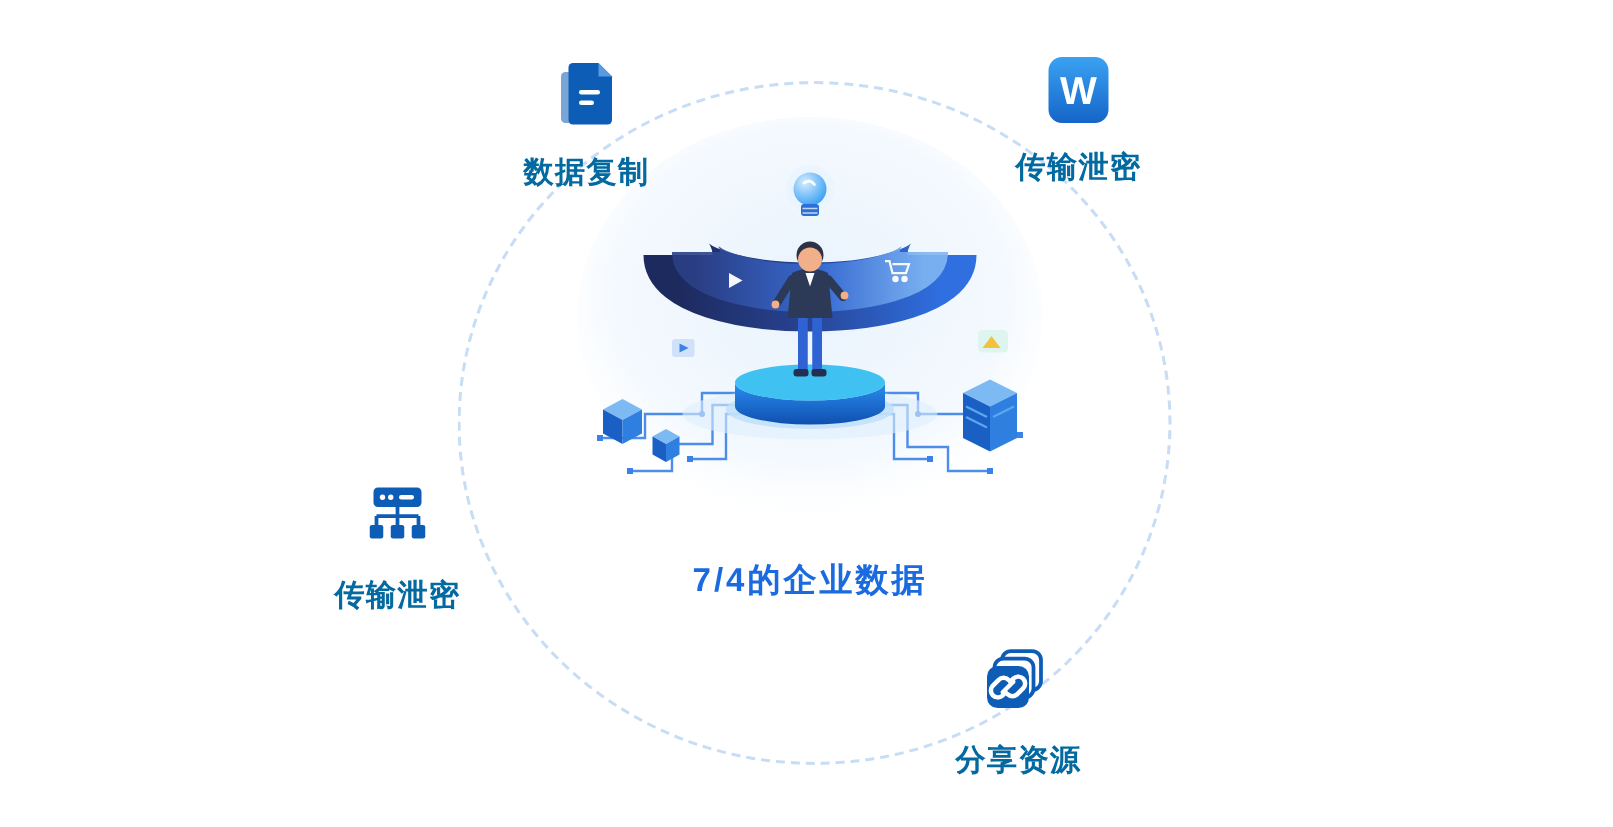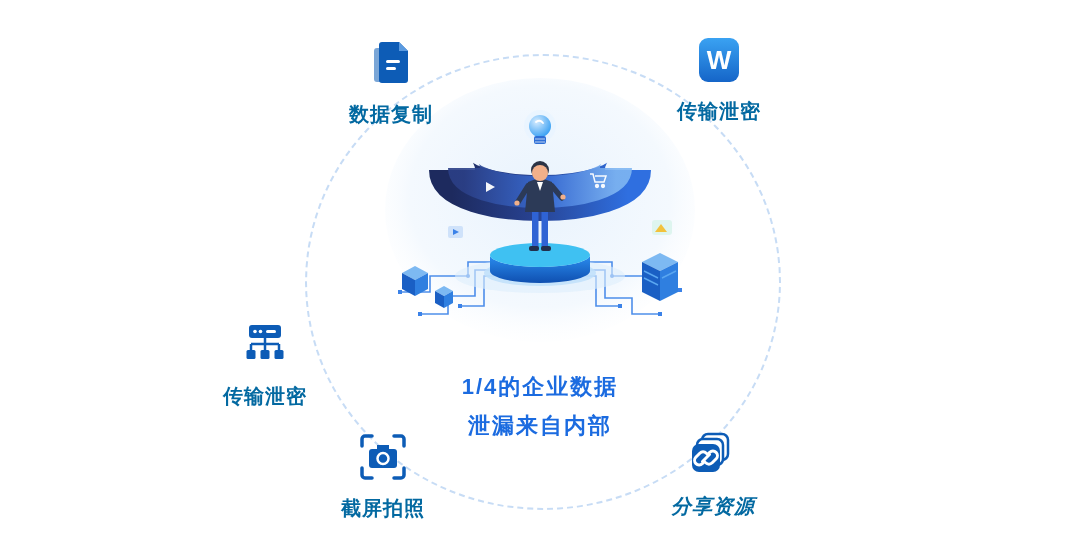--- a/index.html
+++ b/index.html
@@ -18,21 +18,21 @@
   .item .label{
     font-weight:700;font-size:20px;color:#0369a1;white-space:nowrap;letter-spacing:1px;text-align:center;
   }
   .pos0{left:331px;top:36px;}
   .pos1{left:659px;top:33px;}
   .pos2{left:209px;top:158px;}
   .pos3{left:761px;top:158px;}
   .pos4{left:205px;top:318px;}
   .pos5{left:755px;top:318px;width:130px;}
   .pos6{left:323px;top:430px;}
-  .pos7{left:653px;top:428px;font-style:italic;}
+  .pos7{left:619px;top:428px;}
   .center-caption{
     position:absolute;left:397px;top:368px;width:286px;text-align:center;
     color:#1b6be0;font-weight:700;font-size:22px;line-height:1.75;letter-spacing:2px;
   }
   .center-caption span{display:block;}
   .illustration{position:absolute;left:360px;top:70px;width:360px;height:300px;}
 </style>
 </head>
 <body>
 
@@ -152,22 +152,21 @@
       <circle cx="180" cy="56" r="16" fill="#e8f4ff" opacity="0.8"></circle>
       <circle cx="180" cy="56" r="11" fill="url(#bulbGrad)"></circle>
       <path d="M176,52 q4,-3 7,1" stroke="#ffffff" stroke-width="1.8" fill="none" stroke-linecap="round"></path>
       <rect x="174" y="66" width="12" height="8" rx="2" fill="#2e6fd6"></rect>
       <line x1="175" y1="69" x2="185" y2="69" stroke="#ffffff" stroke-width="1" opacity="0.7"></line>
       <line x1="175" y1="72" x2="185" y2="72" stroke="#ffffff" stroke-width="1" opacity="0.7"></line>
     </g>
   </svg>
 
   <div class="center-caption">
-    <span>1/4的企业数据</span>
-    <span>泄漏来自内部</span>
+    <span>7/4的企业数据</span>
   </div>
 
   <div class="item pos0">
     <svg width="54" height="54" viewBox="0 0 54 54">
       <rect x="10" y="12" width="26" height="34" rx="3" fill="#0d5cb6" opacity="0.55"></rect>
       <path d="M18,6 h17 l9,9 v29 a3,3 0 0 1 -3,3 h-23 a3,3 0 0 1 -3,-3 v-35 a3,3 0 0 1 3,-3 z" fill="#0d5cb6"></path>
       <path d="M35,6 l9,9 h-9 z" fill="#5a9ae0"></path>
       <rect x="22" y="24" width="14" height="3" rx="1.5" fill="#ffffff"></rect>
       <rect x="22" y="31" width="10" height="3" rx="1.5" fill="#ffffff"></rect>
     </svg>
@@ -198,29 +197,20 @@
       <rect x="28" y="12" width="10" height="3" rx="1.5" fill="#ffffff"></rect>
       <path d="M27,20 v6 M13,26 h28 M13,26 v6 M27,26 v6 M41,26 v6" stroke="#0d5cb6" stroke-width="2.5" fill="none"></path>
       <rect x="8.5" y="32" width="9" height="9" rx="1.5" fill="#0d5cb6"></rect>
       <rect x="22.5" y="32" width="9" height="9" rx="1.5" fill="#0d5cb6"></rect>
       <rect x="36.5" y="32" width="9" height="9" rx="1.5" fill="#0d5cb6"></rect>
     </svg>
     <span class="label">传输泄密</span>
   </div>
 
 
-  <div class="item pos6">
-    <svg width="54" height="54" viewBox="0 0 54 54">
-      <path d="M6,16 v-7 a3,3 0 0 1 3,-3 h7 M38,6 h7 a3,3 0 0 1 3,3 v7 M48,38 v7 a3,3 0 0 1 -3,3 h-7 M16,48 h-7 a3,3 0 0 1 -3,-3 v-7" stroke="#0d5cb6" stroke-width="3.5" fill="none" stroke-linecap="round"></path>
-      <path d="M21,20 v-5 h12 v5" fill="#0d5cb6"></path>
-      <rect x="13" y="19" width="28" height="19" rx="3" fill="#0d5cb6"></rect>
-      <circle cx="27" cy="28.5" r="5.5" fill="none" stroke="#ffffff" stroke-width="2.5"></circle>
-    </svg>
-    <span class="label">截屏拍照</span>
-  </div>
 
   <div class="item pos7">
     <svg width="54" height="54" viewBox="0 0 54 54">
       <rect x="16" y="6" width="26" height="26" rx="6" fill="#ffffff" stroke="#0d5cb6" stroke-width="2.5"></rect>
       <rect x="11" y="11" width="26" height="26" rx="6" fill="#ffffff" stroke="#0d5cb6" stroke-width="2.5"></rect>
       <rect x="6" y="16" width="28" height="28" rx="7" fill="#0d5cb6"></rect>
       <g stroke="#ffffff" stroke-width="3" fill="none" stroke-linecap="round">
         <path d="M18.5,33.5 l-2.2,2.2 a4.6,4.6 0 0 1 -6.5,-6.5 l4,-4 a4.6,4.6 0 0 1 6.5,0"></path>
         <path d="M21.5,26.5 l2.2,-2.2 a4.6,4.6 0 0 1 6.5,6.5 l-4,4 a4.6,4.6 0 0 1 -6.5,0"></path>
         <path d="M16.5,33.5 l7,-7"></path>

